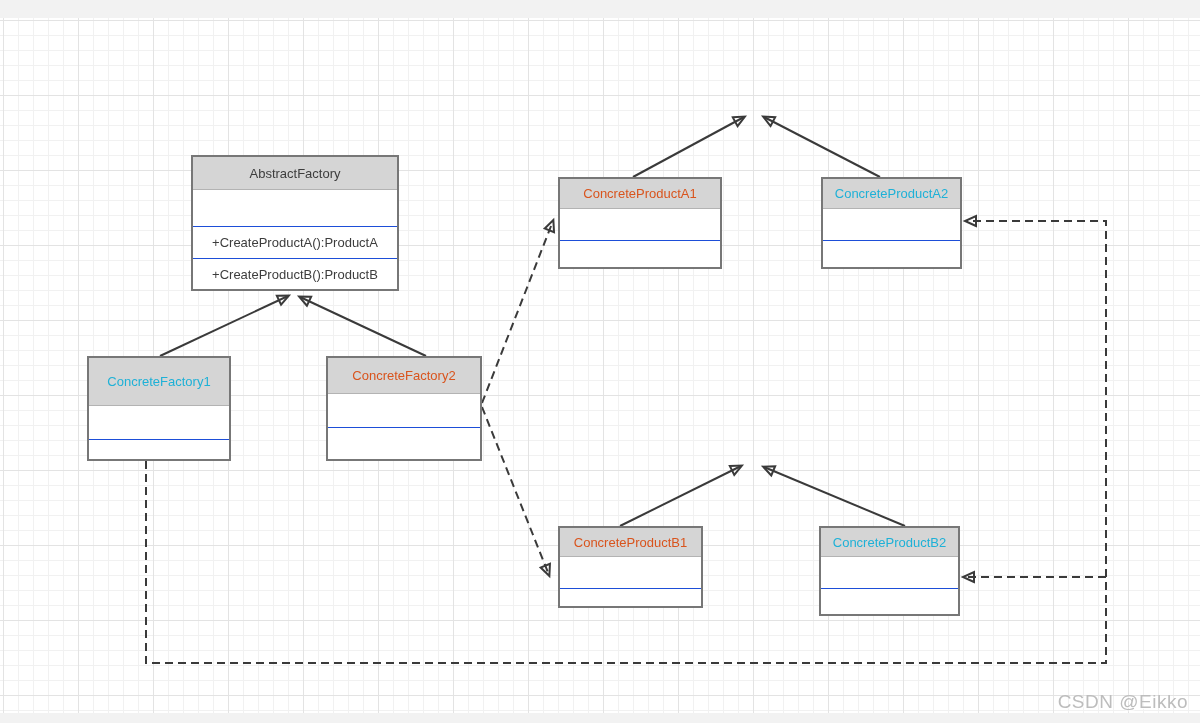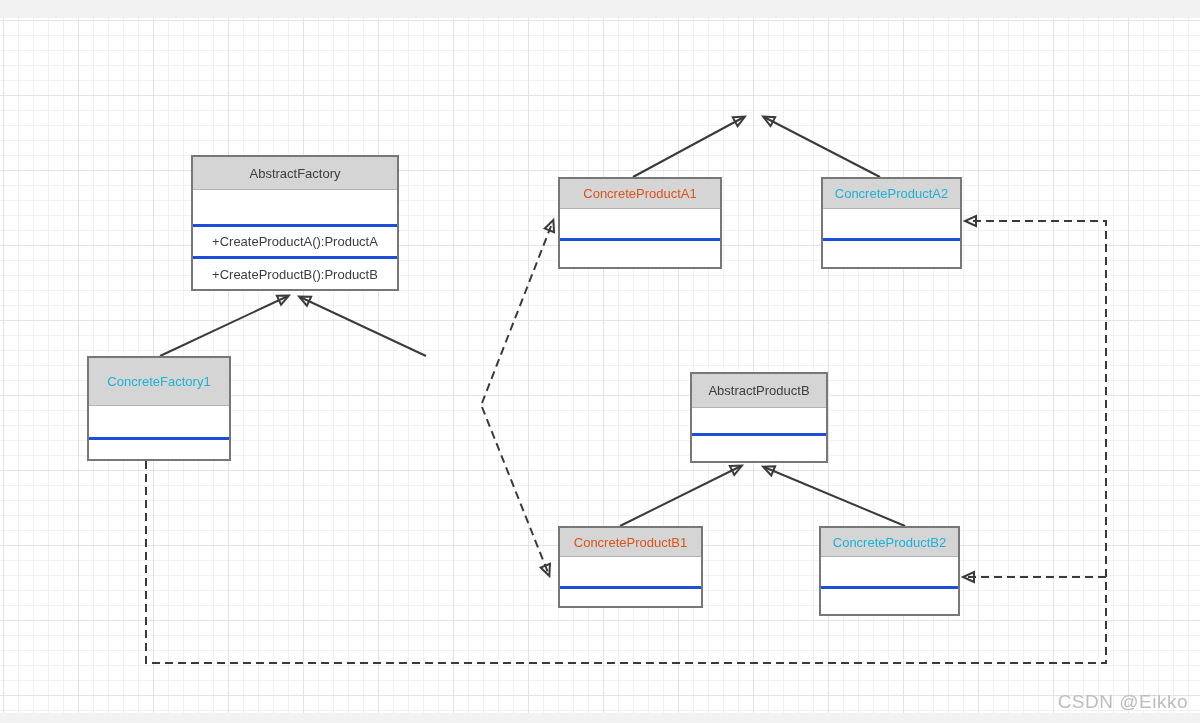--- a/index.html
+++ b/index.html
@@ -33,21 +33,21 @@
     display: flex; flex-direction: column;
     font-size: 13px; color: var(--title-text);
   }
   .uml-title {
     background: var(--header-fill);
     display: flex; align-items: center; justify-content: center;
     border-bottom: 1px solid #b3b3b3; box-sizing: border-box;
     white-space: nowrap; overflow: hidden;
   }
   .uml-row {
-    border-bottom: 3px solid #1d4ed8; box-sizing: border-box;
+    border-bottom: 1px solid #1d4ed8; box-sizing: border-box;
     display: flex; align-items: center; justify-content: center;
     white-space: nowrap; overflow: hidden;
   }
   .uml-row:last-child { border-bottom: none; flex: 1; }
   .title-orange { color: var(--orange); }
   .title-cyan { color: var(--cyan); }
   .watermark {
     position: absolute; z-index: 4; right: 12px; top: 691px;
     font-size: 19px; color: #bdbdbd;
     text-shadow: 1px 1px 1px #ffffff;
@@ -99,26 +99,26 @@
     <div class="uml-row" style="height:32px"></div>
     <div class="uml-row"></div>
   </div>
 
   <div class="uml-box" style="left:87px;top:356px;width:144px;height:105px">
     <div class="uml-title title-cyan" style="height:48px">ConcreteFactory1</div>
     <div class="uml-row" style="height:34px"></div>
     <div class="uml-row"></div>
   </div>
 
-
-  <div class="uml-box" style="left:690px;top:372px;width:138px;height:91px">
-    <div class="uml-title" style="height:34px">AbstractProductB</div>
-    <div class="uml-row" style="height:28px"></div>
+  <div class="uml-box" style="left:326px;top:356px;width:156px;height:105px">
+    <div class="uml-title title-orange" style="height:36px">ConcreteFactory2</div>
+    <div class="uml-row" style="height:34px"></div>
     <div class="uml-row"></div>
   </div>
+
 
   <div class="uml-box" style="left:558px;top:526px;width:145px;height:82px">
     <div class="uml-title title-orange" style="height:29px">ConcreteProductB1</div>
     <div class="uml-row" style="height:32px"></div>
     <div class="uml-row"></div>
   </div>
 
   <div class="uml-box" style="left:819px;top:526px;width:141px;height:90px">
     <div class="uml-title title-cyan" style="height:29px">ConcreteProductB2</div>
     <div class="uml-row" style="height:32px"></div>

